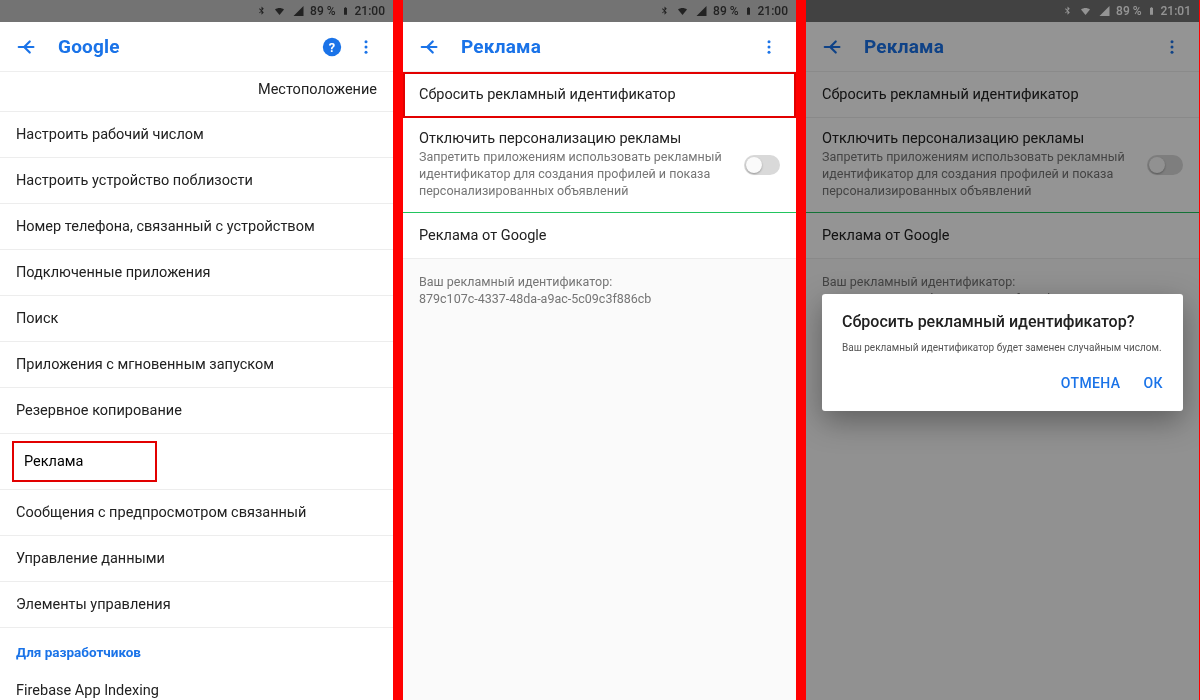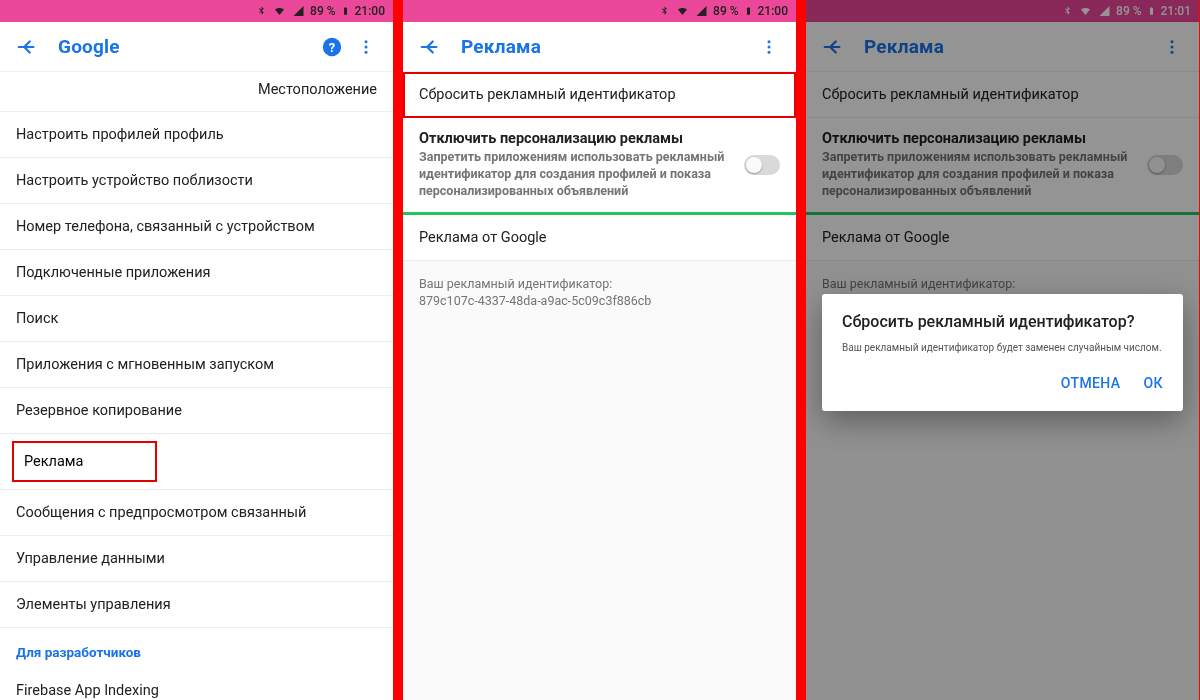--- a/index.html
+++ b/index.html
@@ -23,21 +23,21 @@
   .phone.dimmed::before {
     content:"";
     position:absolute;
     inset:0;
     background: rgba(0,0,0,.42);
     z-index: 5;
   }
   
   .statusbar {
     height: 22px;
-    background: #ec4899;
+    background: #737373;
     display:flex;
     justify-content:flex-end;
     align-items:center;
     gap:5px;
     padding: 0 8px;
     font-size:12px;
     color:#222;
     font-weight:500;
     text-align:center;
   }
@@ -82,25 +82,24 @@
   }
   .row.compact { min-height:40px; padding:11px 16px;justify-content:flex-end; }
   .section-label {
     color:#1a73e8;
     font-size:13.5px;
     font-weight:700;
     padding: 16px 16px 8px;
   }
   .row-block {
     padding: 12px 16px;
-    border-bottom:3px solid #22c55e;
+    border-bottom:1px solid #22c55e;
     display:flex;
     align-items:center;
     gap: 12px;
-    font-weight: bold;
   }
   .row-block .txt { flex:1; }
   .row-block .ttl { font-size:14.5px; color:#212121; margin-bottom:2px;}
   .row-block .sub { font-size:12.5px; color:#757575; line-height:1.35;}
   .toggle {
     width:36px; height:20px;
     border-radius:20px;
     background:#d9d9d9;
     position:relative;
     flex-shrink:0;
@@ -196,21 +195,21 @@
           <circle cx="12" cy="19" r="2"></circle>
         </svg>
     </div>
   </div>
 
   <div class="list">
     <div class="row compact" style="padding-top:6px">
         <span>Местоположение</span>
       </div>
     <div class="row">
-        <span>Настроить профилей профиль</span>
+        <span>Настроить рабочий числом</span>
       </div>
     <div class="row">
         <span>Настроить устройство поблизости</span>
       </div>
     <div class="row">
         <span>Номер телефона, связанный с устройством</span>
       </div>
     <div class="row">
         <span>Подключенные приложения</span>
       </div>

